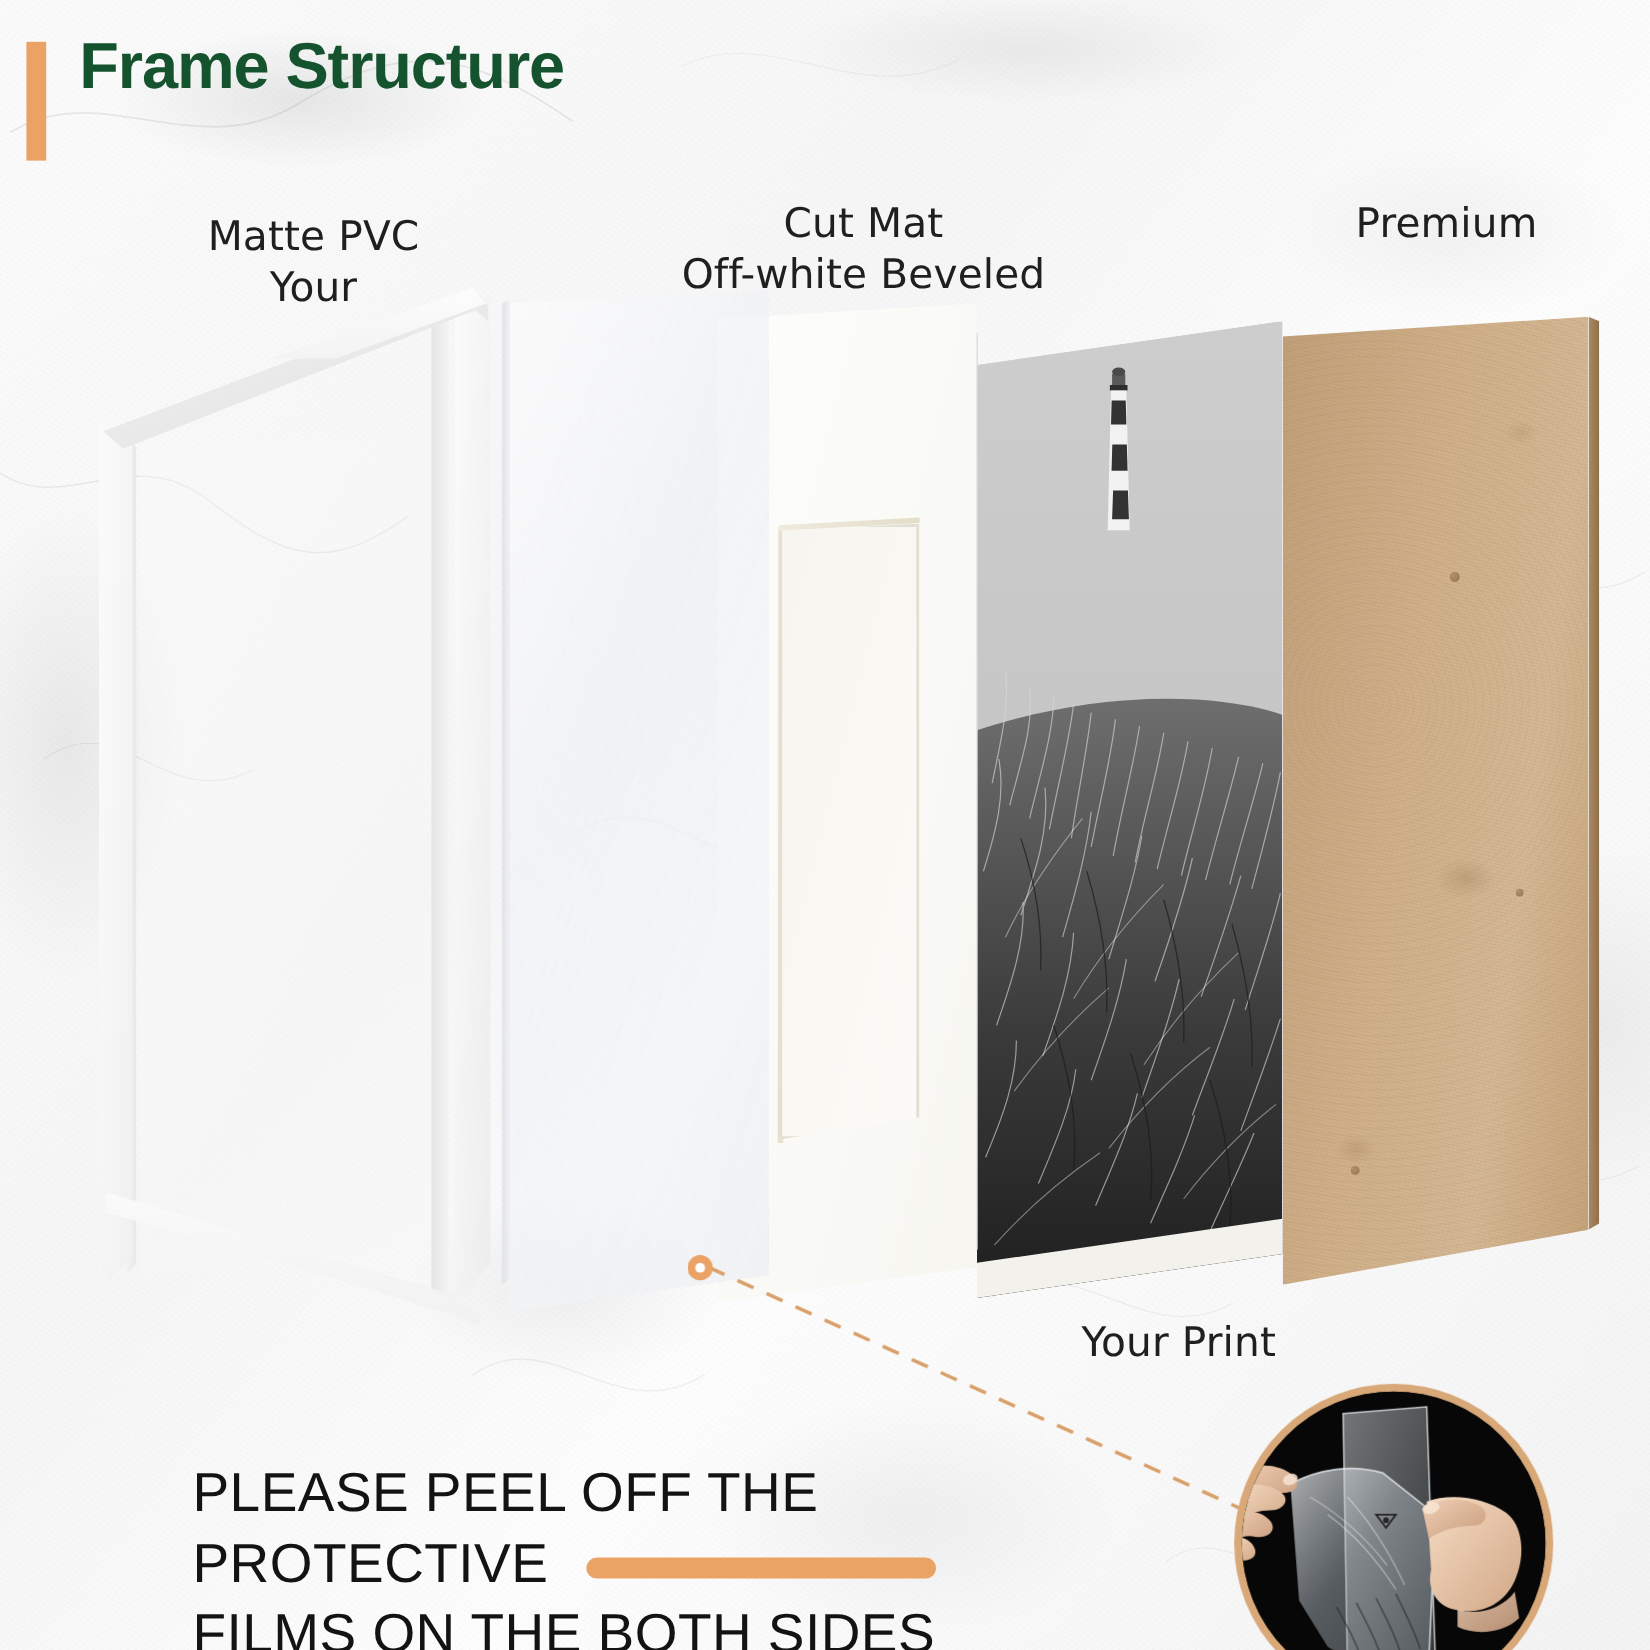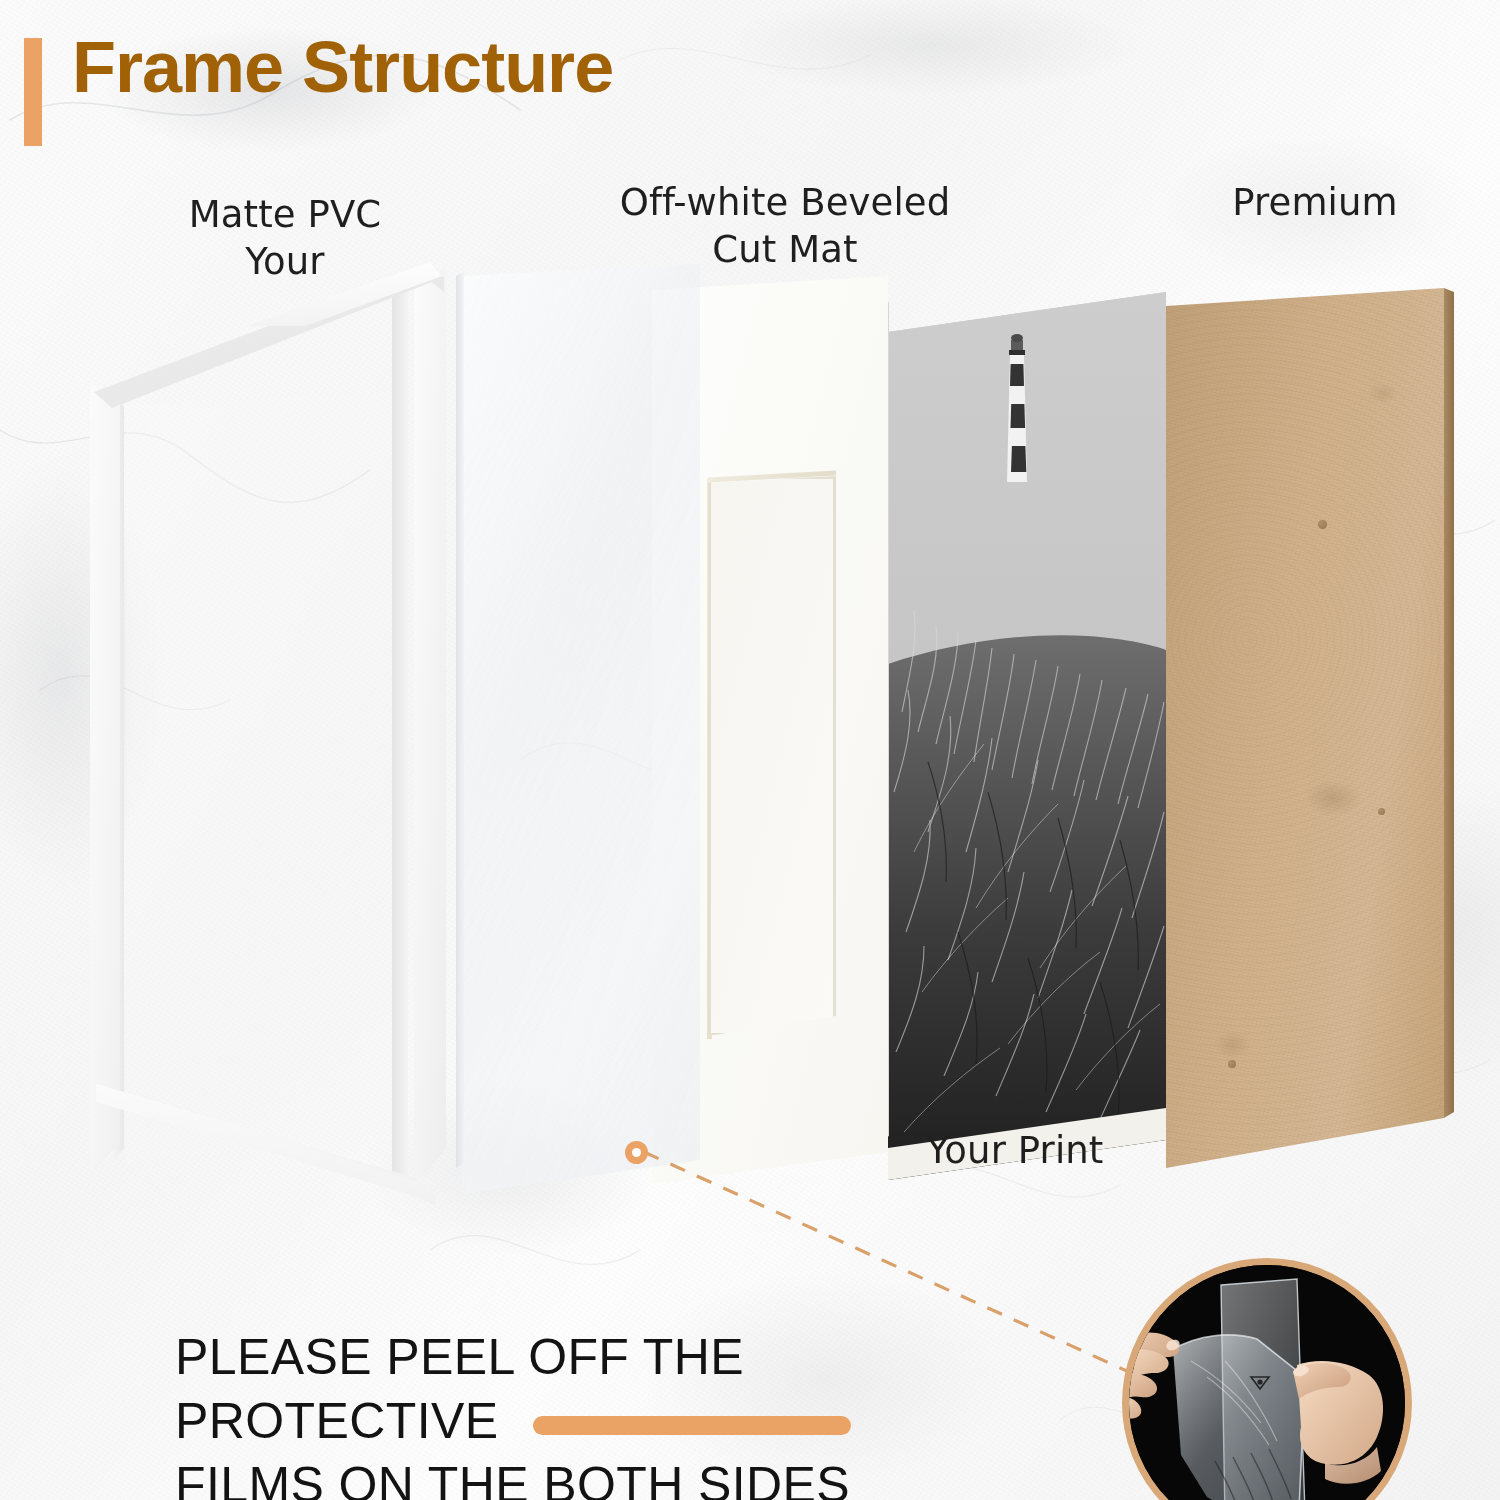--- a/index.html
+++ b/index.html
@@ -27,36 +27,36 @@
     position:absolute;inset:0;opacity:.35;
     background-image:
       repeating-linear-gradient(31deg, rgba(170,172,178,.10) 0 1px, rgba(0,0,0,0) 1px 4px),
       repeating-linear-gradient(-52deg, rgba(170,172,178,.08) 0 1px, rgba(0,0,0,0) 1px 5px);
   }
 
   
   .title-bar{position:absolute;left:24px;top:38px;width:18px;height:108px;background:#eba265;}
   .title{
     position:absolute;left:72px;top:28px;
-    font-size:72px;font-weight:700;letter-spacing:-1px;
-    color:#a16207;line-height:1.1;white-space:nowrap;
+    font-size:59px;font-weight:700;letter-spacing:-1px;
+    color:#14532d;line-height:1.1;white-space:nowrap;
     font-family:"Liberation Sans",sans-serif;
   }
 
   
   .cap{
     position:absolute;text-align:center;color:#1f1f1f;
     font-size:37px;line-height:1.26;font-weight:400;
     font-family:"DejaVu Sans",sans-serif;letter-spacing:.1px;
   }
   .cap-frame{left:120px;top:180px;width:330px;margin-top:12px;}
   .cap-mat{left:560px;top:180px;width:450px;}
   .cap-mdf{left:1130px;top:180px;width:370px;}
   .cap-plexi{left:240px;top:1192px;width:640px;}
-  .cap-print{left:870px;top:1128px;width:290px;}
+  .cap-print{left:870px;top:1198px;width:290px;text-align:right;}
 
   
   .layer{position:absolute;}
 
   
   .mdf{
     left:1166px;top:288px;width:278px;height:880px;
     clip-path:polygon(0 18px, 278px 0, 278px 830px, 0 880px);
     background:
       radial-gradient(ellipse 40px 26px at 60% 58%, rgba(120,86,50,.20), rgba(0,0,0,0) 70%),
@@ -342,22 +342,22 @@
     <div class="frame-top"></div>
     <div class="frame-bottom-face"></div>
     <div class="frame-bottom"></div>
   </div>
 
   <div class="cap cap-frame">
     <div>Matte PVC</div>
     <div>Your</div>
   </div>
   <div class="cap cap-mat">
+    <div>Cut Mat</div>
     <div>Off-white Beveled</div>
-    <div>Cut Mat</div>
   </div>
   <div class="cap cap-mdf">
     <div>Premium</div>
   </div>
   <div class="cap cap-print">Your Print</div>
 
   <svg class="dash" viewBox="0 0 560 250">
     <path d="M4 4 L520 238" stroke="#d9a06a" stroke-width="3.2" stroke-dasharray="16 13" fill="none" stroke-linecap="butt"></path>
   </svg>
   <div class="dot"></div>

